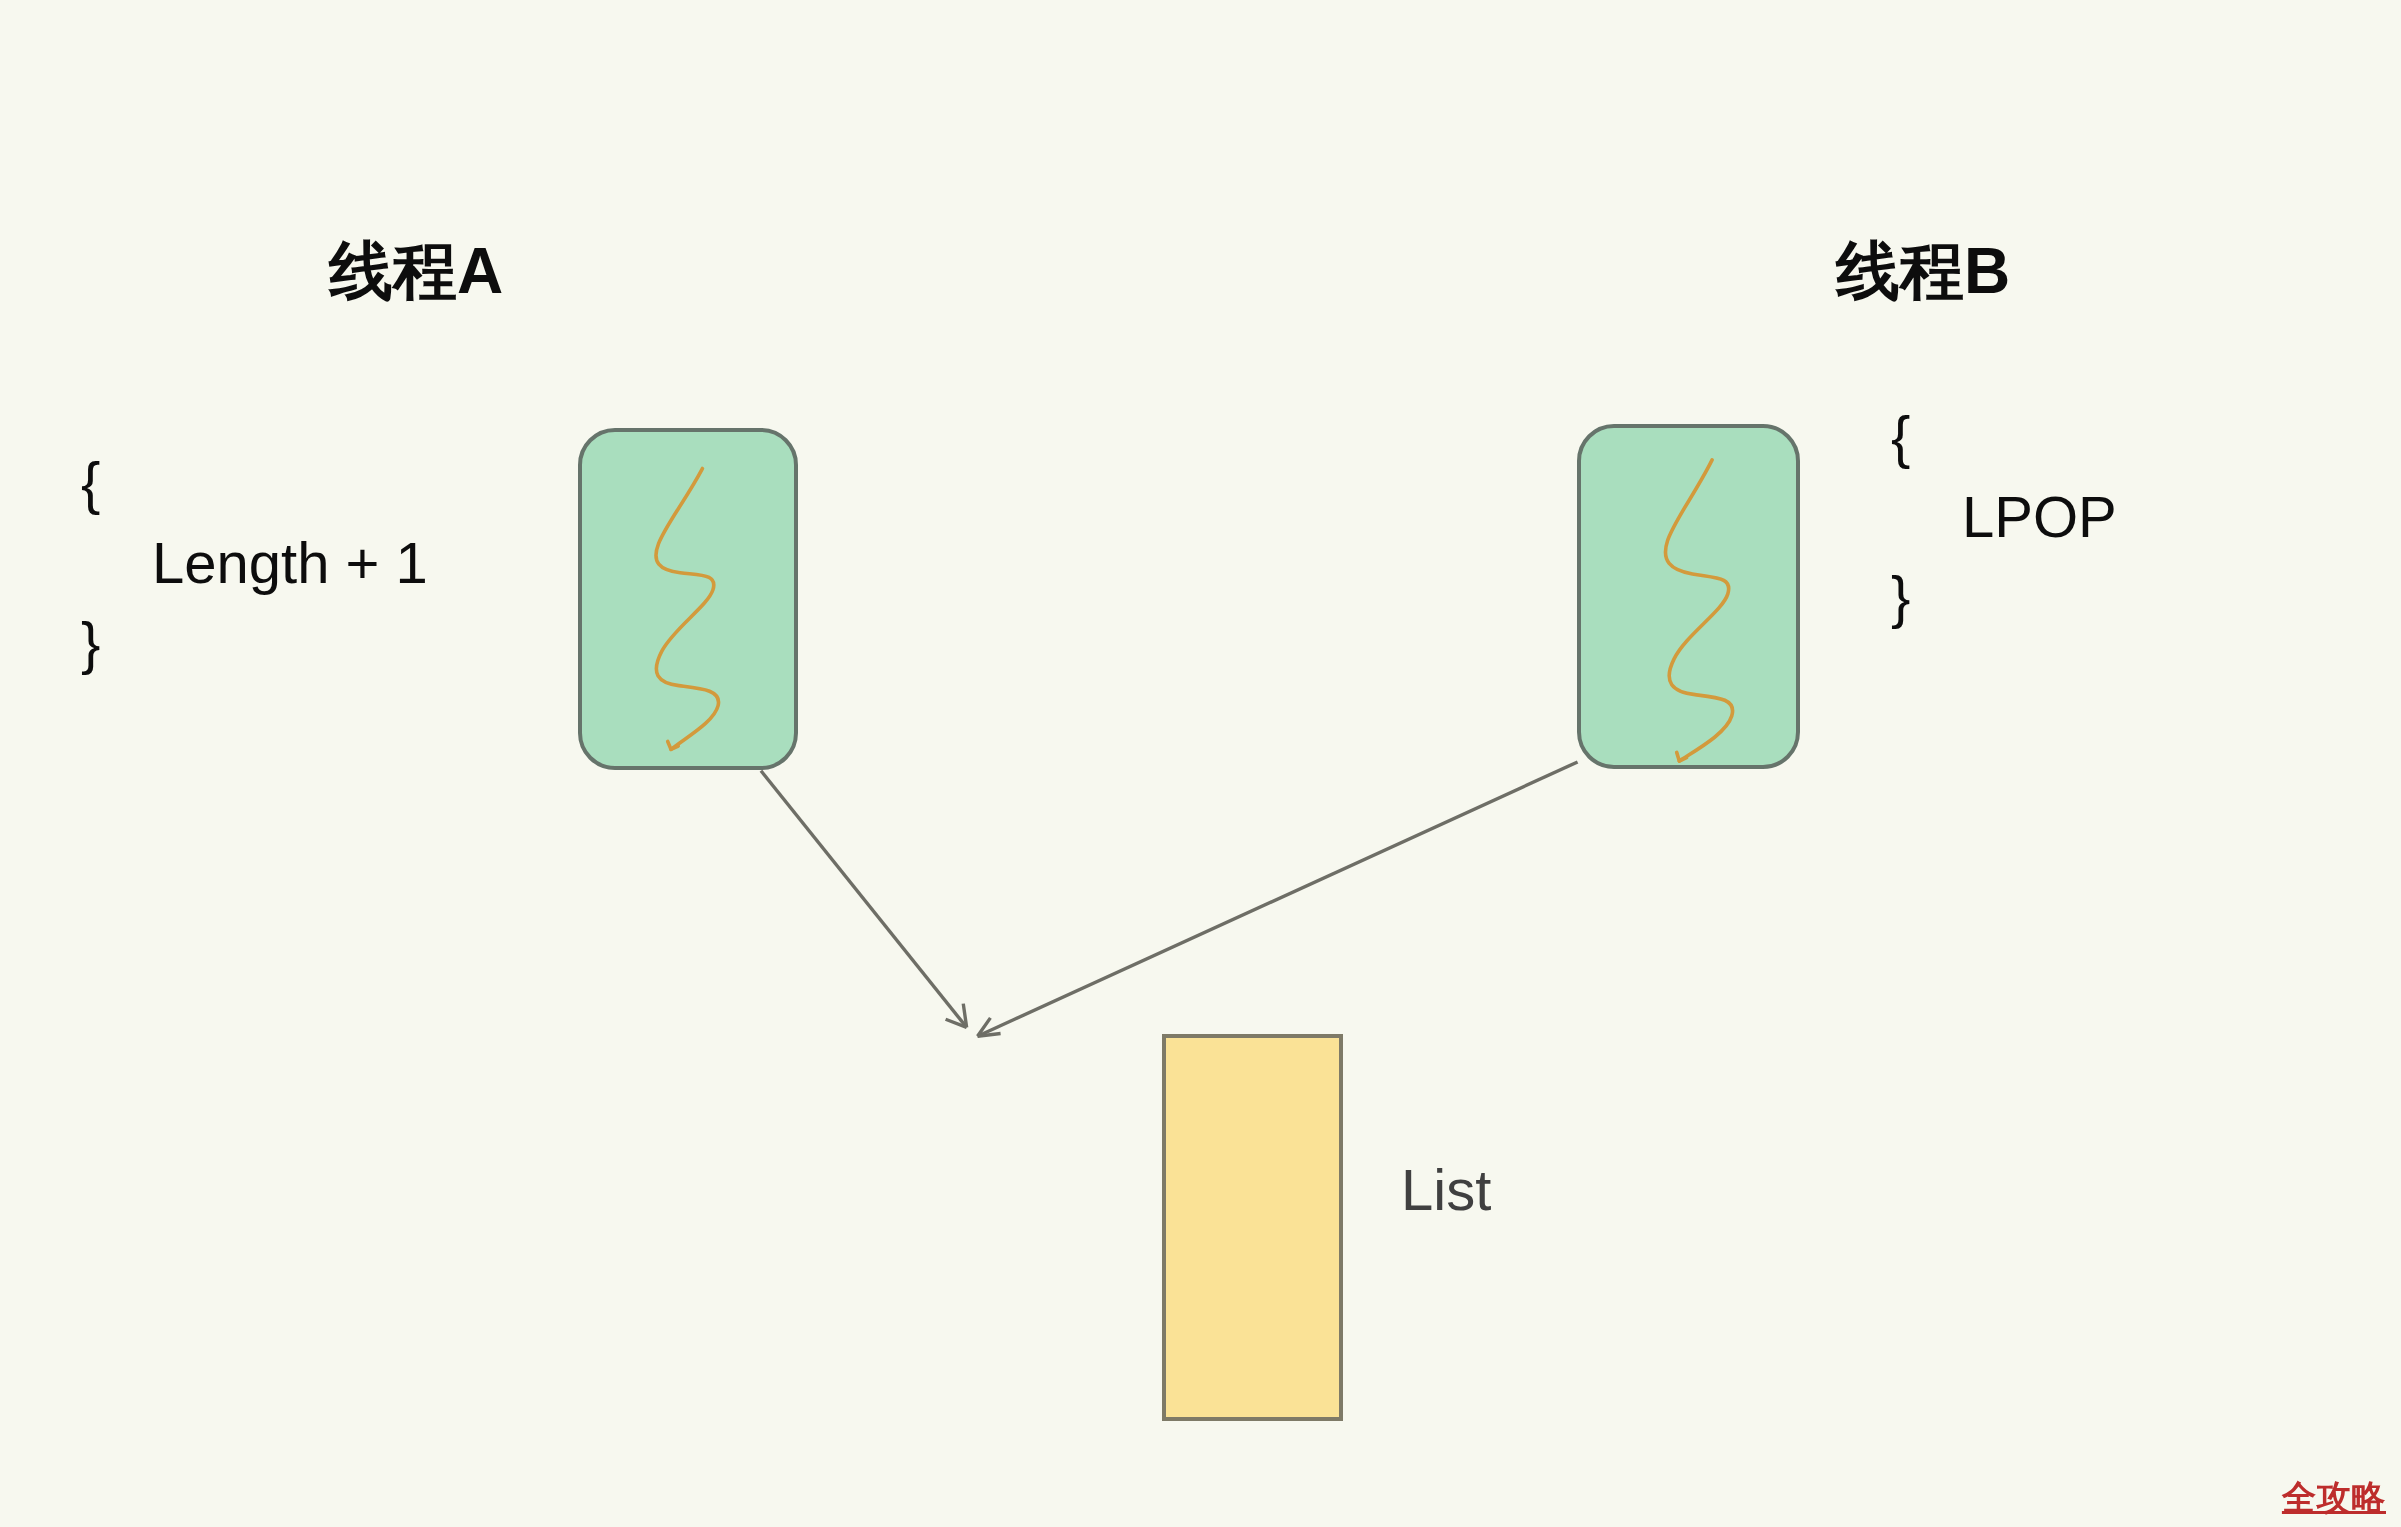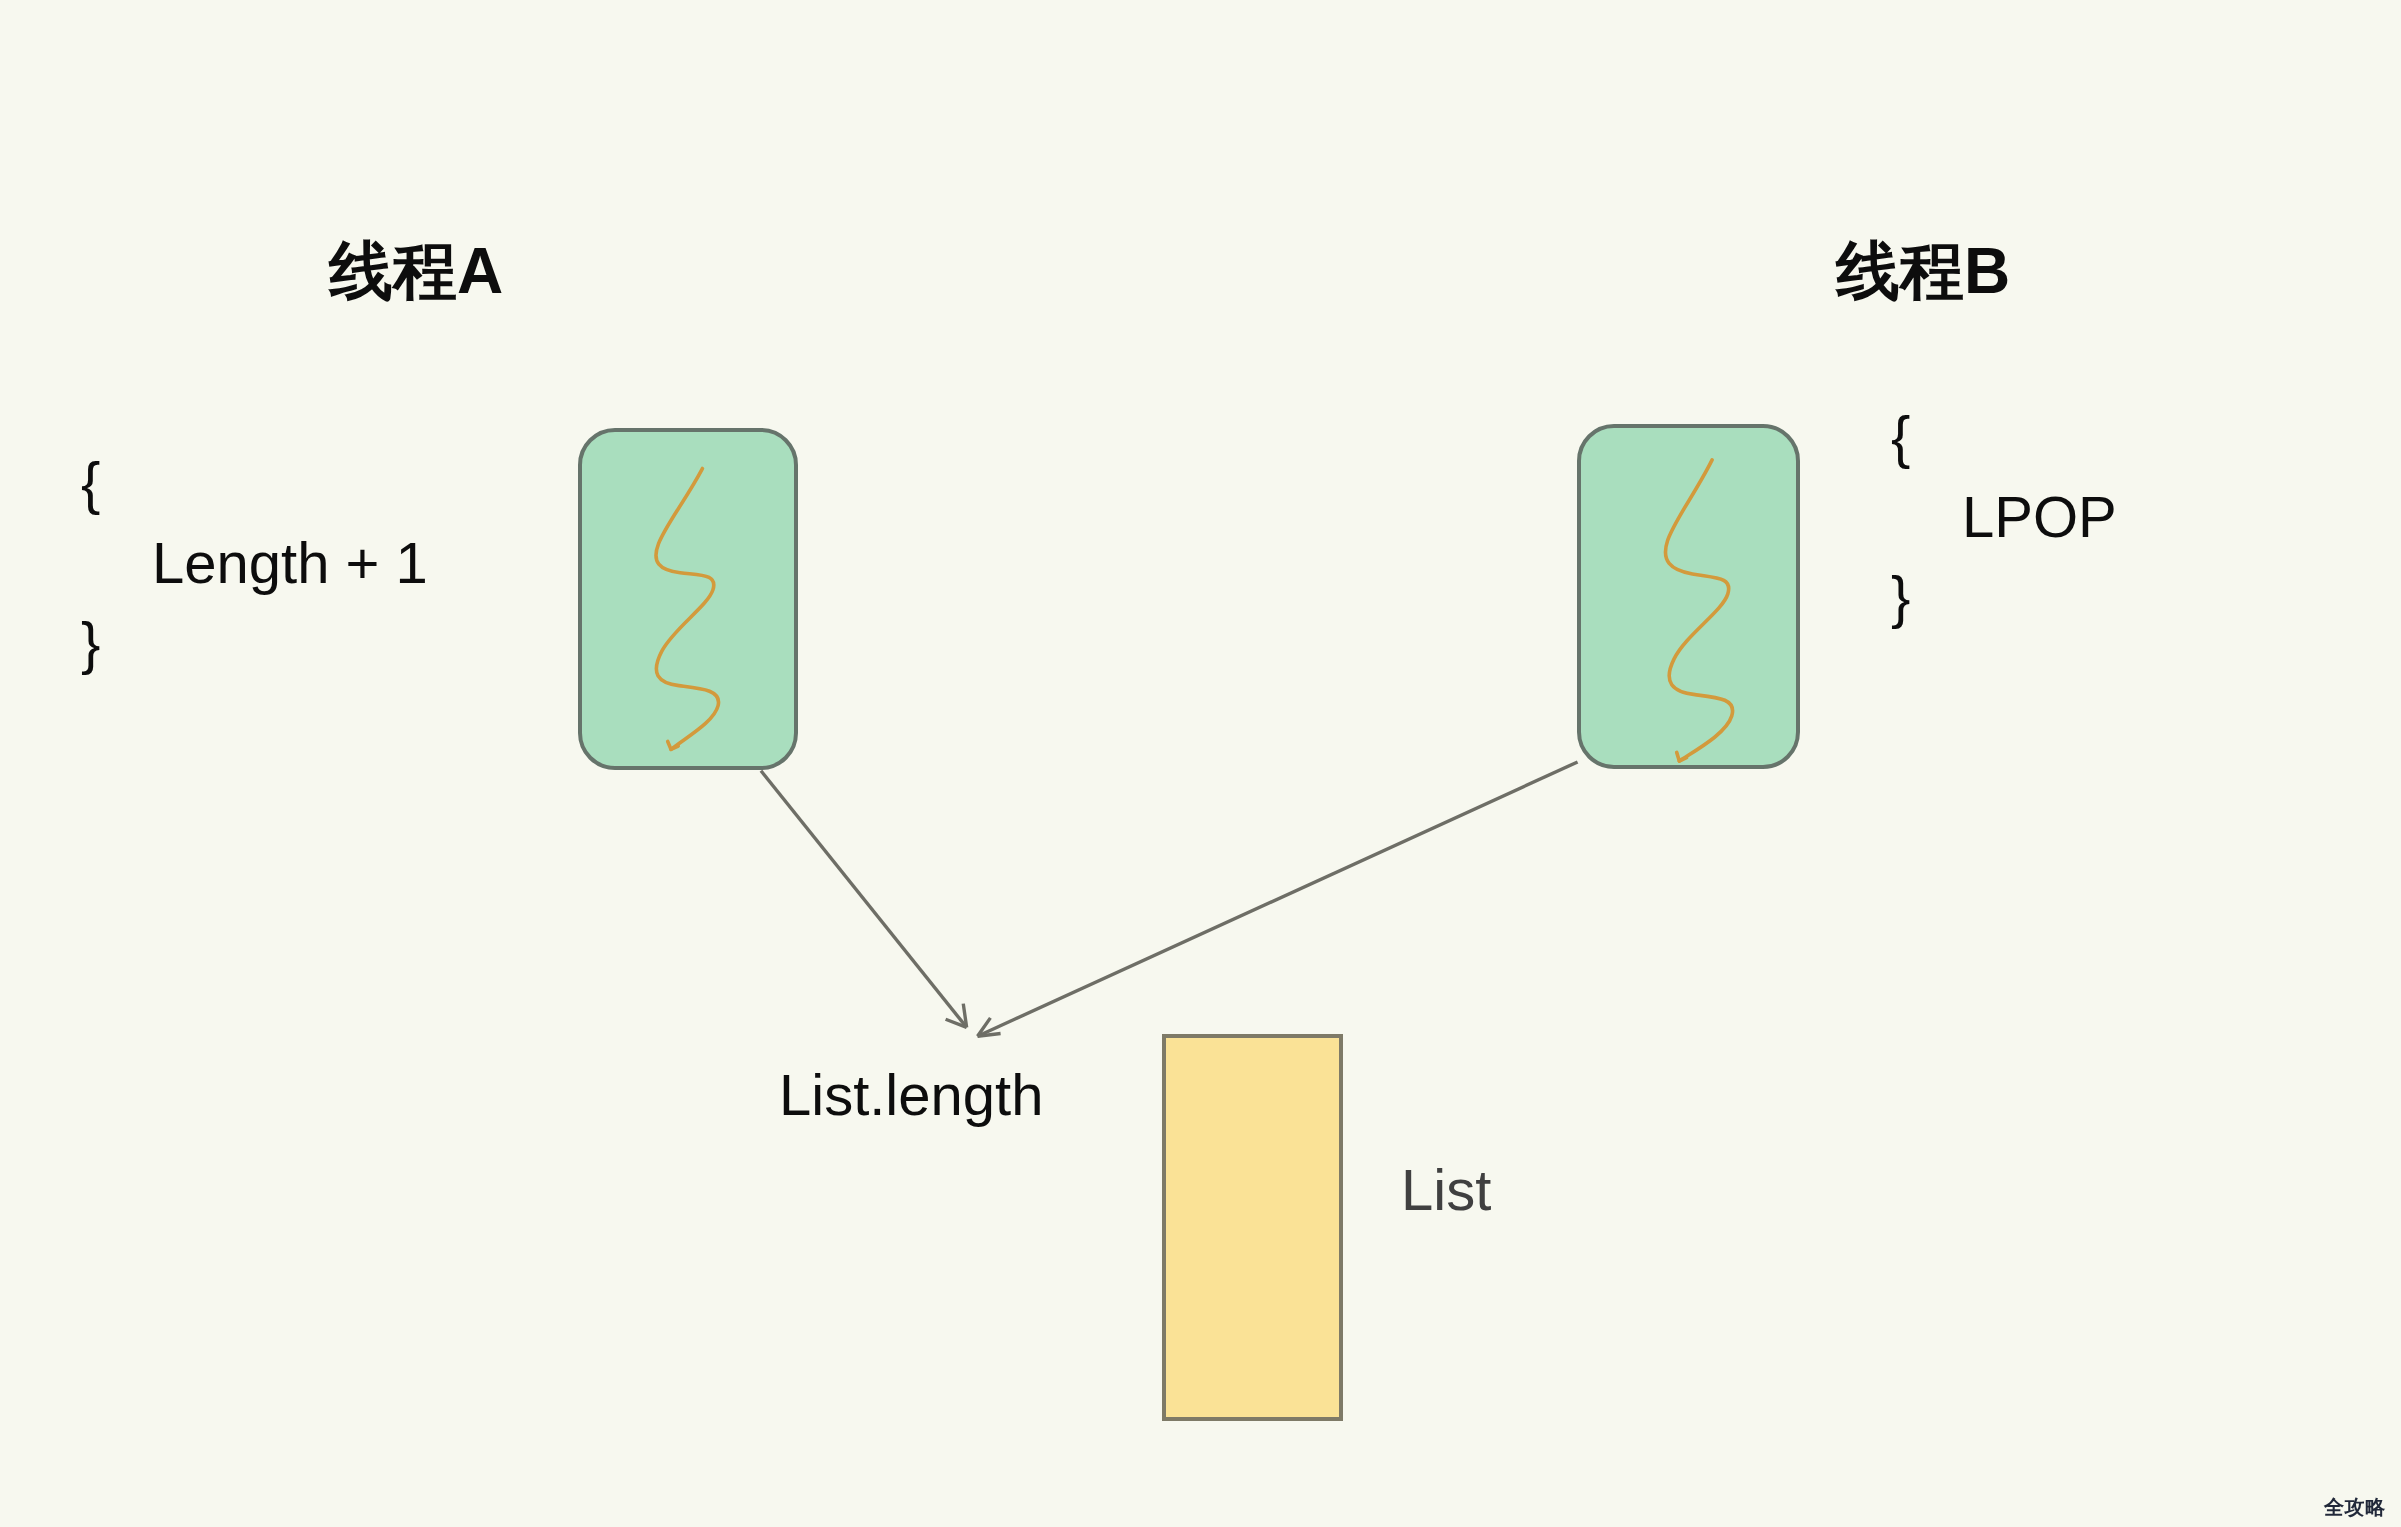--- a/index.html
+++ b/index.html
@@ -95,26 +95,27 @@
     font-size: 58px;
     line-height: 1.0;
     color: #404040;
     white-space: nowrap;
   }
 
   
   #watermark {
     right: 15px;
     bottom: 6.8px;
-    font-size: 20px;
+    font-size: 34px;
     font-weight: 700;
-    color: #0f172a;
+    color: #b91c1c;
     opacity: 0.92;
     letter-spacing: 0.7px;
     white-space: nowrap;
+    text-decoration: underline;
   }
 </style>
 </head>
 <body>
 
 <div id="canvas">
 
   <div class="abs thread-title" id="thread-a-title">线程A</div>
 
   <div class="abs code-block" id="code-a">
@@ -165,21 +166,20 @@
       <path d="M 1121 1135 L 1424 1513" fill="none" stroke="#6e6e66" stroke-width="5"></path>
       <path d="M 1424 1513 L 1393 1501 M 1424 1513 L 1419 1478" fill="none" stroke="#6e6e66" stroke-width="5" stroke-linecap="butt"></path>
     </g>
 
     <g>
       <path d="M 2324 1122 L 1440 1526" fill="none" stroke="#6e6e66" stroke-width="5"></path>
       <path d="M 1440 1526 L 1474 1522 M 1440 1526 L 1459 1499" fill="none" stroke="#6e6e66" stroke-width="5" stroke-linecap="butt"></path>
     </g>
   </svg>
 
-  <div class="abs" id="list-length-label">List.length</div>
 
   <div class="abs" id="list-rect"></div>
 
   <div class="abs" id="list-label">List</div>
 
   <div class="abs" id="watermark">全攻略</div>
 
 </div>
 
 

